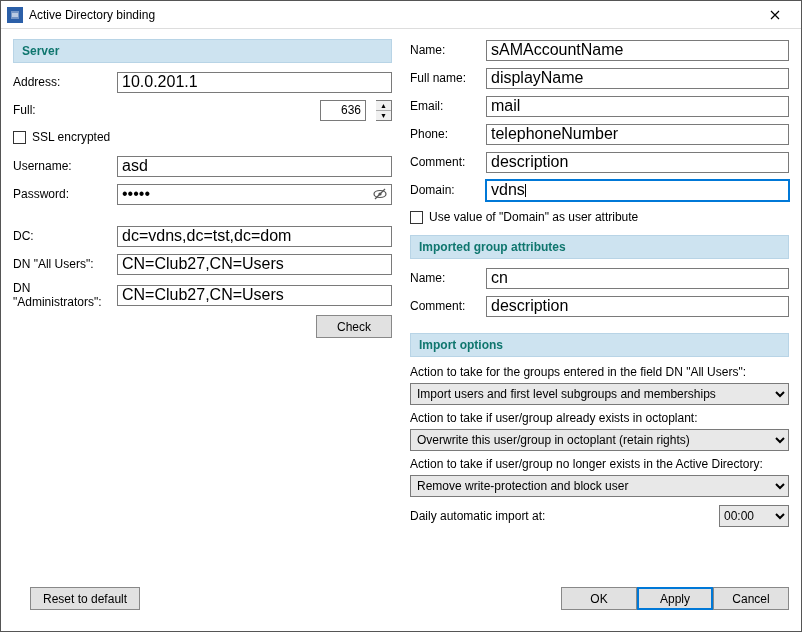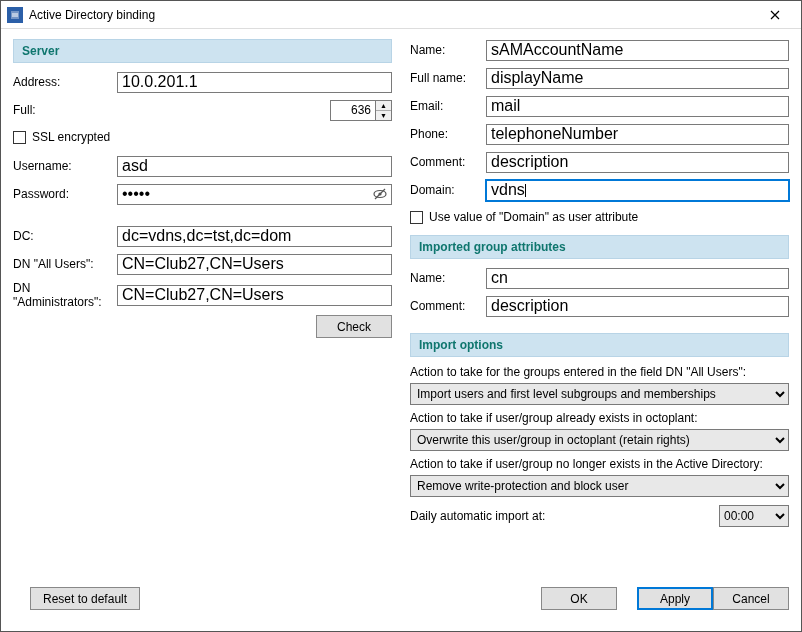--- a/index.html
+++ b/index.html
@@ -71,21 +71,21 @@
     background: #fff;
     height: 21px;
     padding: 0 4px;
     font-family: inherit;
     font-size: 16px;
     display: flex;
     align-items: center;
   }
   .input.focused { border:1px solid #0078d7; outline:1px solid #0078d7; }
   .port-wrap {
-    display:flex; align-items:flex-start; gap:0;
+    display:flex; align-items:flex-start; gap:10px;
     margin-left:auto;
   }
   .port-input {
     width: 46px;
     border: 1px solid #7a7a7a;
     height: 21px;
     text-align: right;
     padding: 0 4px;
     font-family: inherit;
   }
@@ -120,21 +120,21 @@
   .btn {
     border:1px solid #888;
     background:#e1e1e1;
     height:23px;
     min-width:76px;
     font-family:inherit;
     font-size:12px;
     cursor:pointer;
     padding:0 12px;
   }
-  .btn.primary { border:2px solid #0078d7; background:#e1e1e1;margin-left:20px; }
+  .btn.primary { border:2px solid #0078d7; background:#e1e1e1; }
   select.combo {
     flex:1;
     height:22px;
     border:1px solid #7a7a7a;
     background:#e8e8e8;
     font-family:inherit; font-size:12px;
     padding:0 2px;
   }
   .option-label { margin-bottom:4px; margin-top:6px; }
   .footer {

